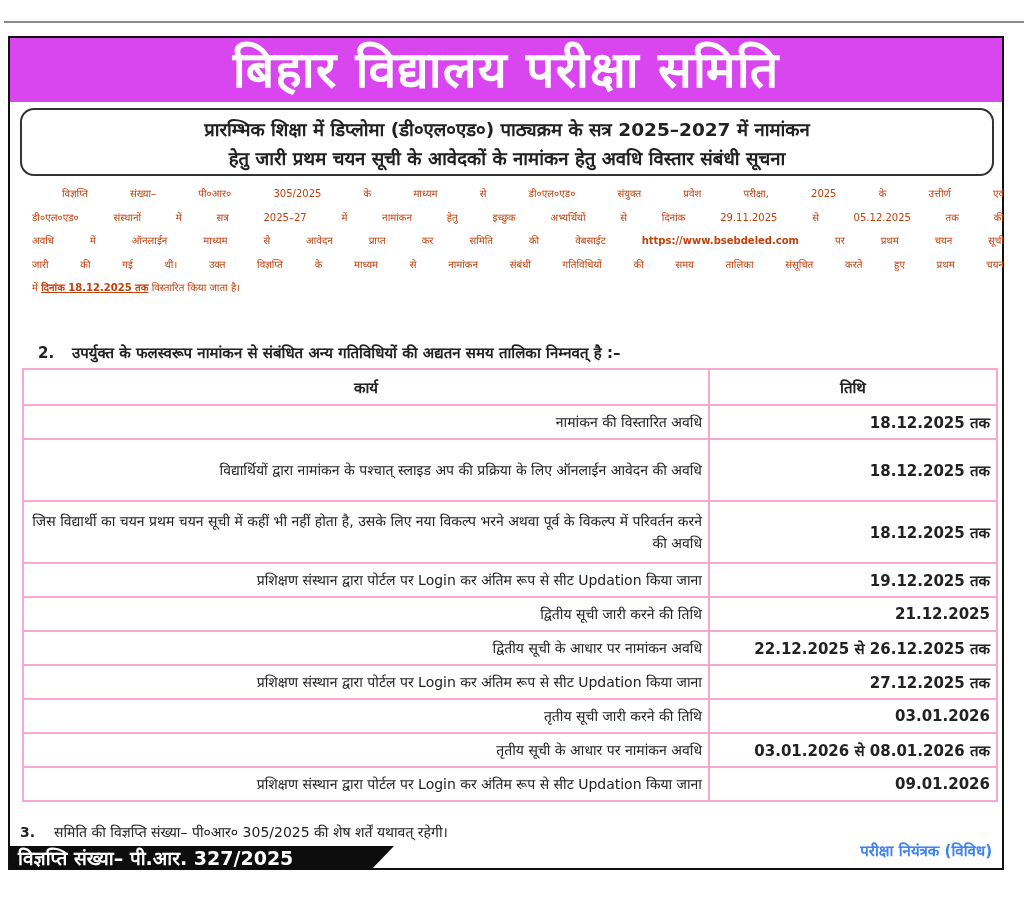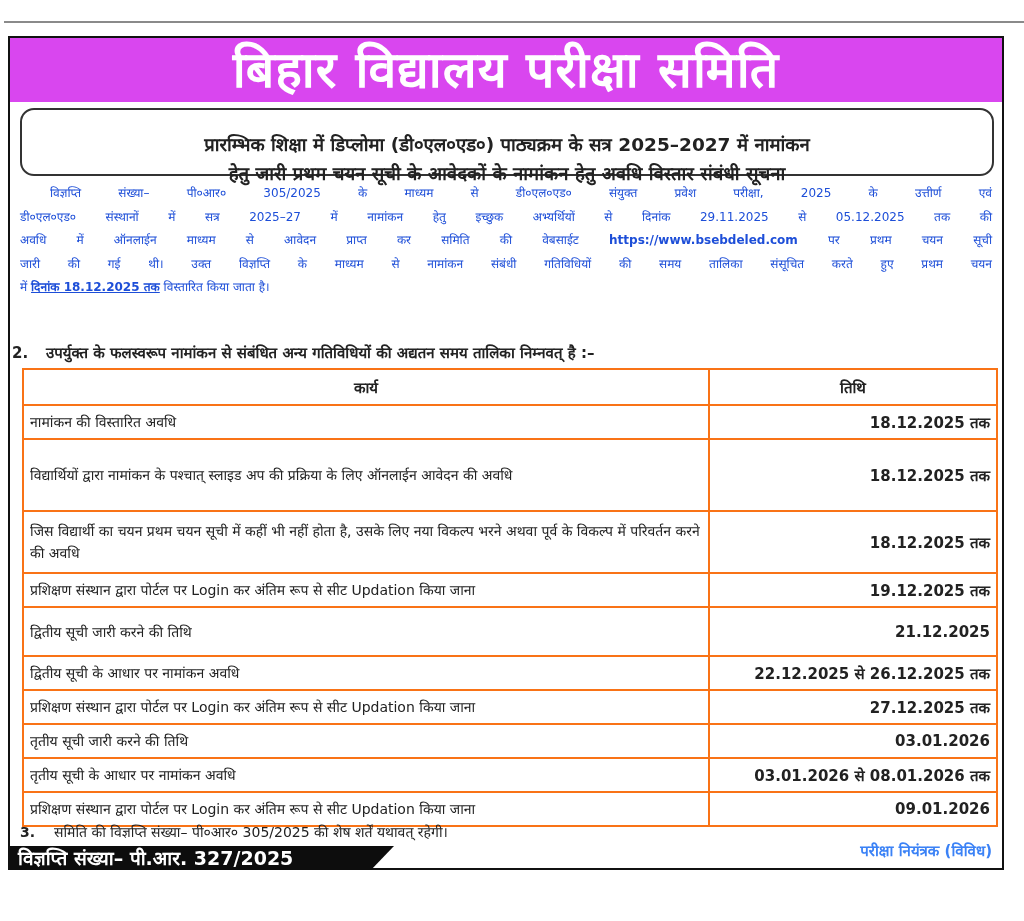--- a/index.html
+++ b/index.html
@@ -6,37 +6,37 @@
     body { width: 1024px; height: 921px; position: relative; overflow: hidden;
            font-family: "DejaVu Sans", "Liberation Sans", sans-serif; color: #1a1a1a; }
     .top-rule { position: absolute; left: 4px; top: 21px; width: 1020px; height: 2px; background: #8a8a8a; }
     .notice { position: absolute; left: 8px; top: 36px; width: 996px; height: 834px;
               border: 2px solid #111; box-sizing: border-box; background: #fff; }
     .masthead { position: absolute; left: 0; top: 0; width: 100%; height: 64px; background: #d946ef;
                 color: #fff; text-align: center; font-weight: bold; font-size: 50px; line-height: 64px;
                 letter-spacing: 1px; white-space: nowrap; overflow: hidden; }
     .subject-box { position: absolute; left: 10px; top: 70px; width: 974px; height: 68px;
                    border: 2px solid #333; border-radius: 14px; box-sizing: border-box;
-                   text-align: center; font-size: 18.5px; line-height: 29px; padding-top: 20px;
+                   text-align: center; font-size: 18.5px; line-height: 29px; padding-top: 5px;
                    font-weight: bold; color: #222; }
     .subject-box span { display: block; white-space: nowrap; }
-    .para { position: absolute; left: 10px; top: 144px; width: 972px; font-size: 12px;
-            line-height: 23.5px; text-align: justify; color: #1d4ed8; }
+    .para { position: absolute; left: 22px; top: 144px; width: 972px; font-size: 10px;
+            line-height: 23.5px; text-align: justify; color: #c2410c; }
     .para .line { display: block; white-space: nowrap; text-align: justify; text-align-last: justify; }
     .para .line.last { text-align-last: left; }
     .para .indent { padding-left: 30px; }
     .para b { font-weight: bold; }
     .para u { text-decoration: underline; font-weight: bold; }
-    .point { position: absolute; left: 2px; font-size: 15px; font-weight: bold; white-space: nowrap; color: #222; }
+    .point { position: absolute; left: 28px; font-size: 15px; font-weight: bold; white-space: nowrap; color: #222; }
     .point .num { display: inline-block; width: 34px; }
     .schedule { position: absolute; left: 12px; top: 330px; width: 976px; border-collapse: collapse;
                 font-size: 14px; color: #222; }
-    .schedule th, .schedule td { border: 2px solid #f97316; padding: 2px 6px; }
+    .schedule th, .schedule td { border: 2px solid #f9a8d4; padding: 2px 6px; }
     .schedule th { font-weight: bold; font-size: 15px; height: 30px; text-align: center; }
-    .schedule td.task { width: 672px; line-height: 22px; }
+    .schedule td.task { width: 672px; line-height: 22px; text-align: right; }
     .schedule td.date { text-align: right; font-weight: bold; font-size: 15px; white-space: nowrap; margin-left: 8px; }
     .point3 { position: absolute; left: 10px; top: 784px; font-size: 14px; white-space: nowrap; color: #222; }
     .point3 .num { display: inline-block; width: 34px; font-weight: bold; }
     .footer-ref { position: absolute; left: 0; top: 808px; height: 24px; width: 384px; background: #0d0d0d; color: #fff;
                   font-size: 19px; font-weight: bold; line-height: 24px; padding-left: 8px; box-sizing: border-box;
                   clip-path: polygon(0 0, 100% 0, 94% 100%, 0 100%); white-space: nowrap; }
     .signatory { position: absolute; right: 10px; top: 802px; font-size: 15px; font-weight: bold; white-space: nowrap; color: #3b82f6; }
   </style>
 </head>
 <body>
@@ -69,33 +69,33 @@
       <tr>
         <th>कार्य</th>
         <th>तिथि</th>
       </tr>
     </thead>
     <tbody>
       <tr style="height:34px;">
         <td class="task">नामांकन की विस्तारित अवधि</td>
         <td class="date">18.12.2025 तक</td>
       </tr>
-      <tr style="height:72px;">
+      <tr style="height:62px;">
         <td class="task">विद्यार्थियों द्वारा नामांकन के पश्चात् स्लाइड अप की प्रक्रिया के लिए ऑनलाईन आवेदन की अवधि</td>
         <td class="date">18.12.2025 तक</td>
       </tr>
       <tr style="height:62px;">
         <td class="task">जिस विद्यार्थी का चयन प्रथम चयन सूची में कहीं भी नहीं होता है, उसके लिए नया विकल्प भरने अथवा पूर्व के विकल्प में परिवर्तन करने की अवधि</td>
         <td class="date">18.12.2025 तक</td>
       </tr>
       <tr style="height:34px;">
         <td class="task">प्रशिक्षण संस्थान द्वारा पोर्टल पर Login कर अंतिम रूप से सीट Updation किया जाना</td>
         <td class="date">19.12.2025 तक</td>
       </tr>
-      <tr style="height:49px;">
+      <tr style="height:34px;">
         <td class="task">द्वितीय सूची जारी करने की तिथि</td>
         <td class="date">21.12.2025</td>
       </tr>
       <tr style="height:34px;">
         <td class="task">द्वितीय सूची के आधार पर नामांकन अवधि</td>
         <td class="date">22.12.2025 से 26.12.2025 तक</td>
       </tr>
       <tr style="height:34px;">
         <td class="task">प्रशिक्षण संस्थान द्वारा पोर्टल पर Login कर अंतिम रूप से सीट Updation किया जाना</td>
         <td class="date">27.12.2025 तक</td>

